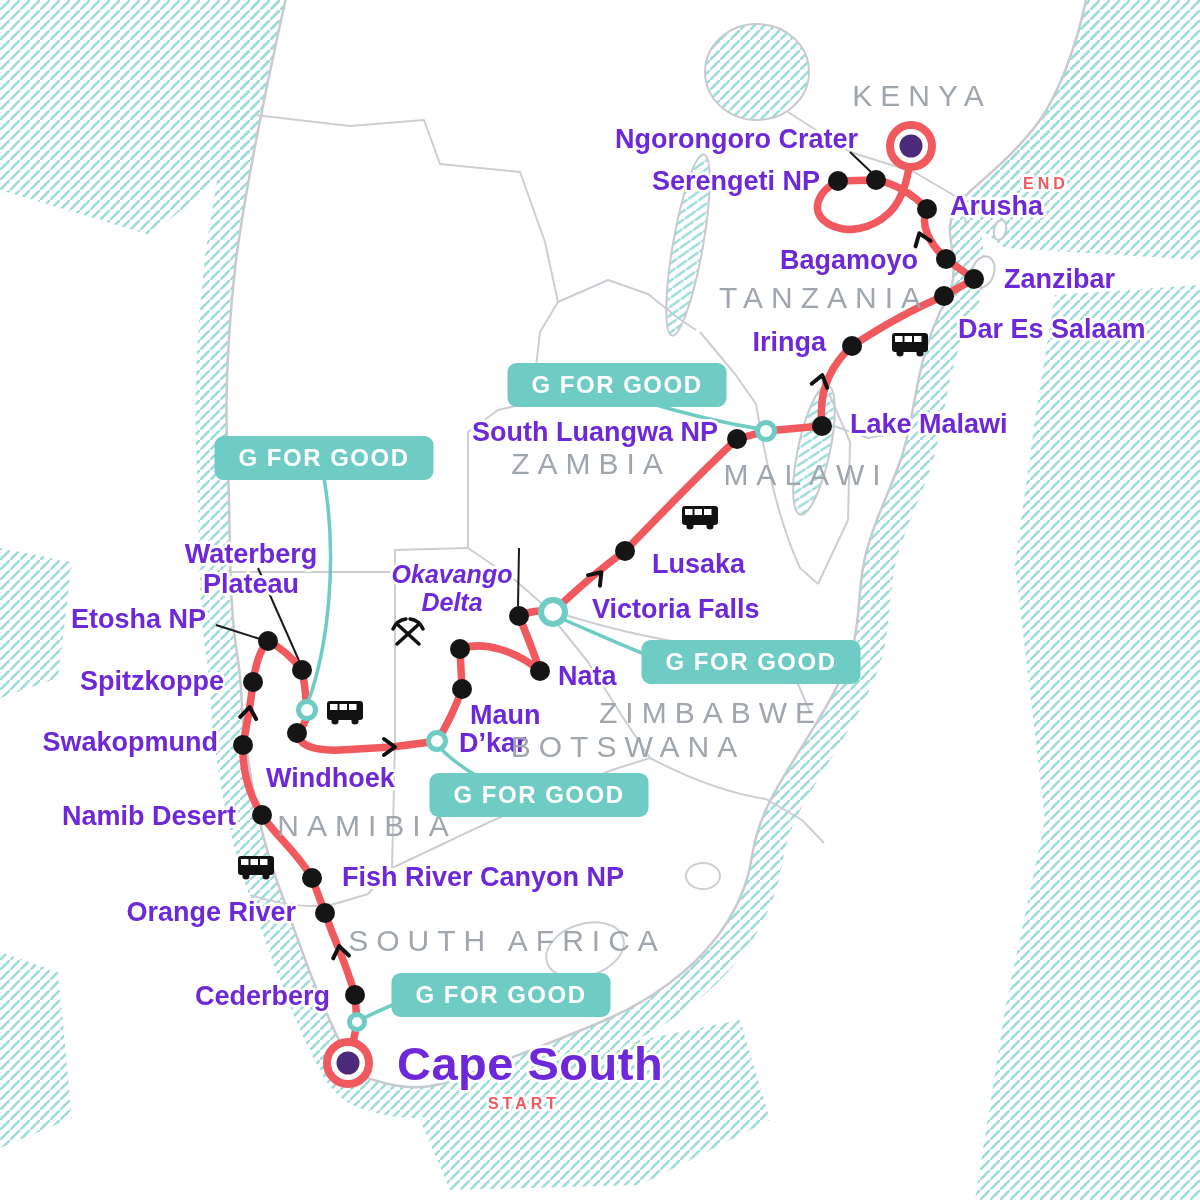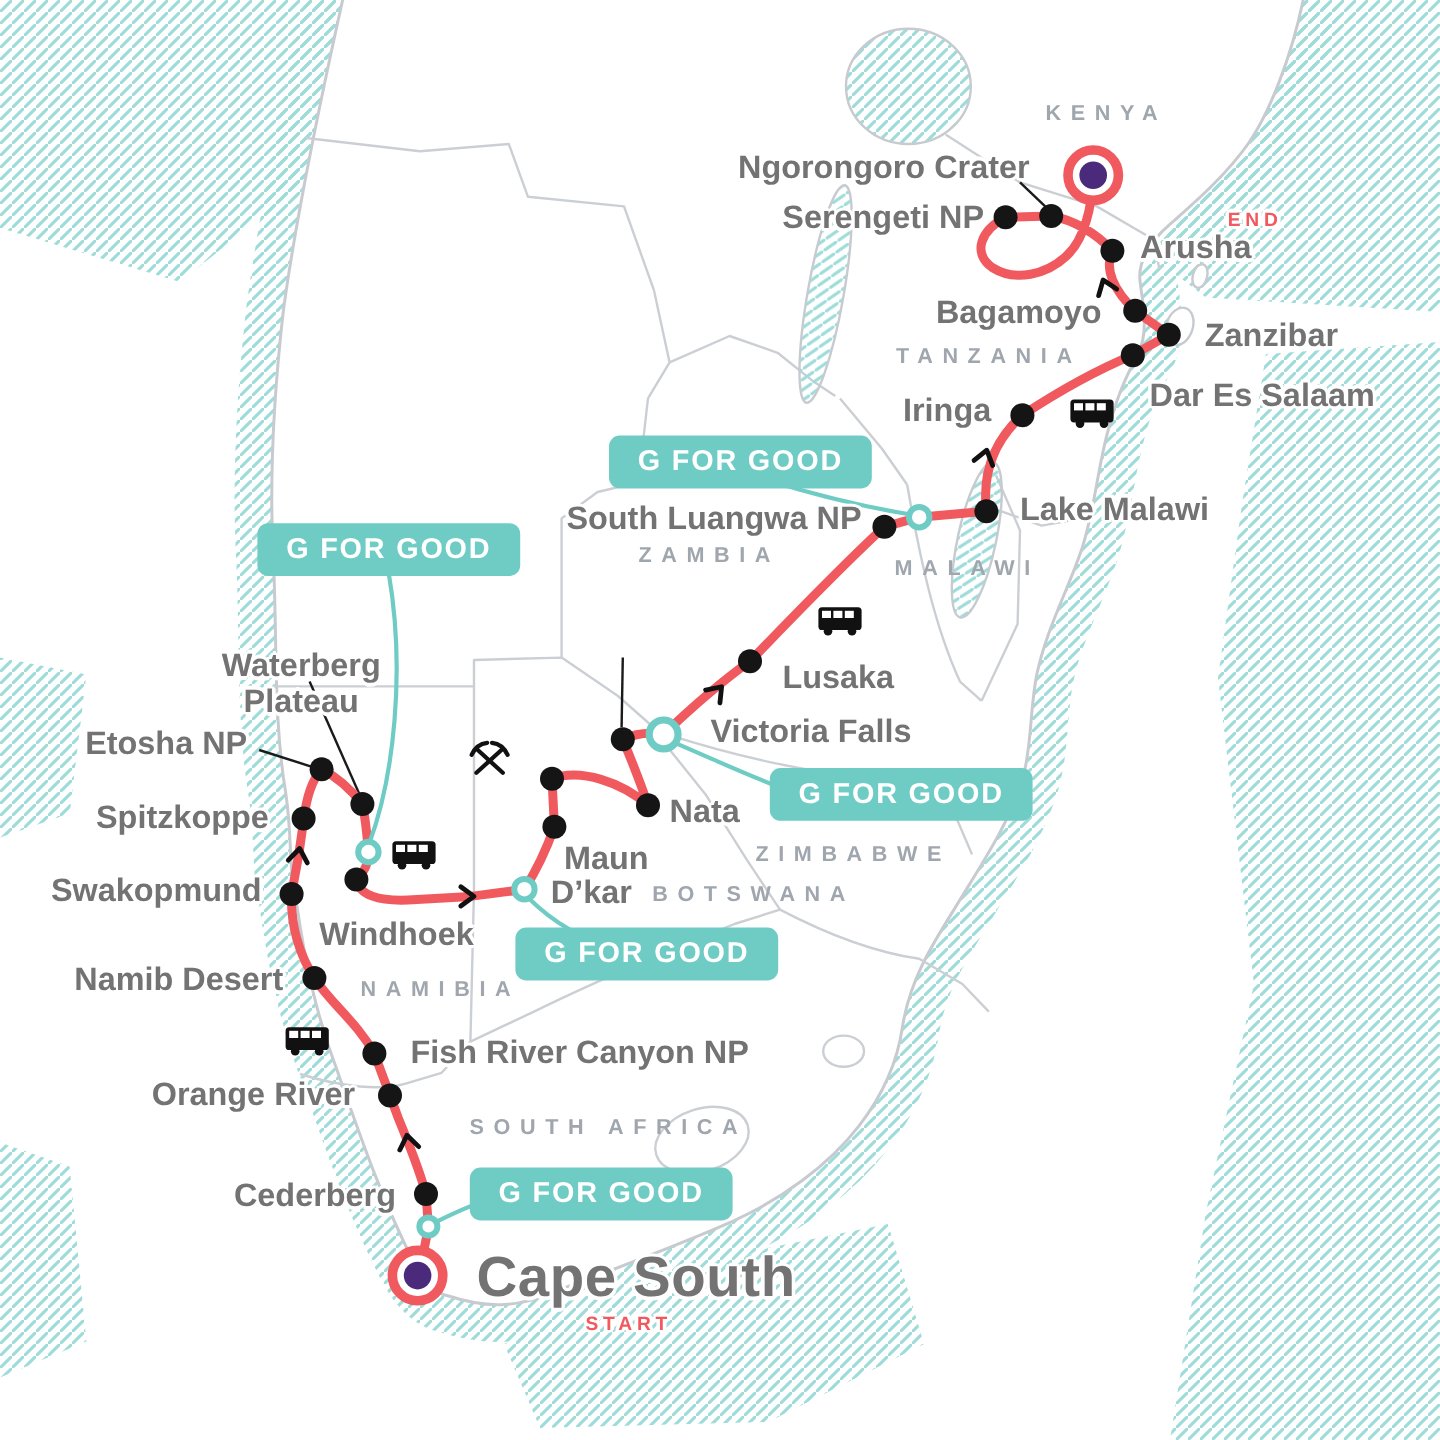--- a/index.html
+++ b/index.html
@@ -21,29 +21,29 @@
   .g-ring{fill:#fff;stroke:var(--badge_bg,#6FCCC5);stroke-width:5;}
   .g-ring-big{stroke-width:6;}
   .g-link{fill:none;stroke:var(--badge_bg,#6FCCC5);stroke-width:3.5;}
   .terminal-outer{fill:#fff;stroke:var(--route,#F05A5F);stroke-width:8;}
   .terminal-inner{fill:var(--terminal,#4B2A7B);}
   .ptr{stroke:#1a1a1a;stroke-width:2;}
   .chev{fill:none;stroke:#111;stroke-width:4;stroke-linecap:round;stroke-linejoin:round;}
   .tools{fill:none;stroke:#111;stroke-width:3.5;stroke-linecap:round;}
 
   
-  .lbl{position:absolute;font-weight:700;font-size:27px;color:#737373;white-space:nowrap;line-height:1.1;
+  .lbl{position:absolute;font-weight:700;font-size:27px;color:#6d28d9;white-space:nowrap;line-height:1.1;
        text-shadow:-2px -2px 0 #fff,2px -2px 0 #fff,-2px 2px 0 #fff,2px 2px 0 #fff,
                    0 3px 0 #fff,0 -3px 0 #fff,3px 0 0 #fff,-3px 0 0 #fff;}
   .ar{transform:translate(-100%,-50%);text-align:right;}
   .al{transform:translate(0,-50%);}
   .ac{transform:translate(-50%,-50%);text-align:center;}
   .city{font-size:47px;font-weight:800;letter-spacing:.5px;}
   .tag{font-size:16px;font-weight:700;letter-spacing:4px;color:var(--route,#F05A5F);}
-  .country{font-size:18px;font-weight:700;letter-spacing:8px;color:var(--country_label,#9FA6AD);text-shadow:none;}
+  .country{font-size:30px;font-weight:400;letter-spacing:8px;color:var(--country_label,#9FA6AD);text-shadow:none;}
   .ital{font-style:italic;font-size:25px;}
   .badge{position:absolute;transform:translate(-50%,-50%);background:var(--badge_bg,#6FCCC5);color:#fff;
          font-weight:700;font-size:24px;letter-spacing:1.5px;padding:8px 24px;border-radius:9px;white-space:nowrap;}
 </style>
 </head>
 <body>
 
 <div id="stage">
 
 <svg id="map-svg" width="1200" height="1200" viewBox="0 0 1200 1200">
@@ -197,20 +197,24 @@
 <div class="lbl ar" style="left:218px;top:743px">Swakopmund</div>
 <div class="lbl ar" style="left:224px;top:682px">Spitzkoppe</div>
 <div class="lbl ar" style="left:206px;top:620px">Etosha NP</div>
 <div class="lbl ac" style="left:251px;top:570px">
   <div>Waterberg</div>
   <div>Plateau</div>
 </div>
 <div class="lbl al" style="left:266px;top:779px">Windhoek</div>
 <div class="lbl al" style="left:459px;top:744px">D’kar</div>
 <div class="lbl al" style="left:470px;top:716px">Maun</div>
+<div class="lbl ac ital" style="left:452px;top:588px">
+  <div>Okavango</div>
+  <div>Delta</div>
+</div>
 <div class="lbl al" style="left:558px;top:677px">Nata</div>
 <div class="lbl al" style="left:592px;top:610px">Victoria Falls</div>
 <div class="lbl al" style="left:652px;top:565px">Lusaka</div>
 <div class="lbl ar" style="left:718px;top:433px">South Luangwa NP</div>
 <div class="lbl al" style="left:850px;top:425px">Lake Malawi</div>
 <div class="lbl ar" style="left:826px;top:343px">Iringa</div>
 <div class="lbl al" style="left:958px;top:330px">Dar Es Salaam</div>
 <div class="lbl al" style="left:1004px;top:280px">Zanzibar</div>
 <div class="lbl ar" style="left:918px;top:261px">Bagamoyo</div>
 <div class="lbl al" style="left:950px;top:207px">Arusha</div>

